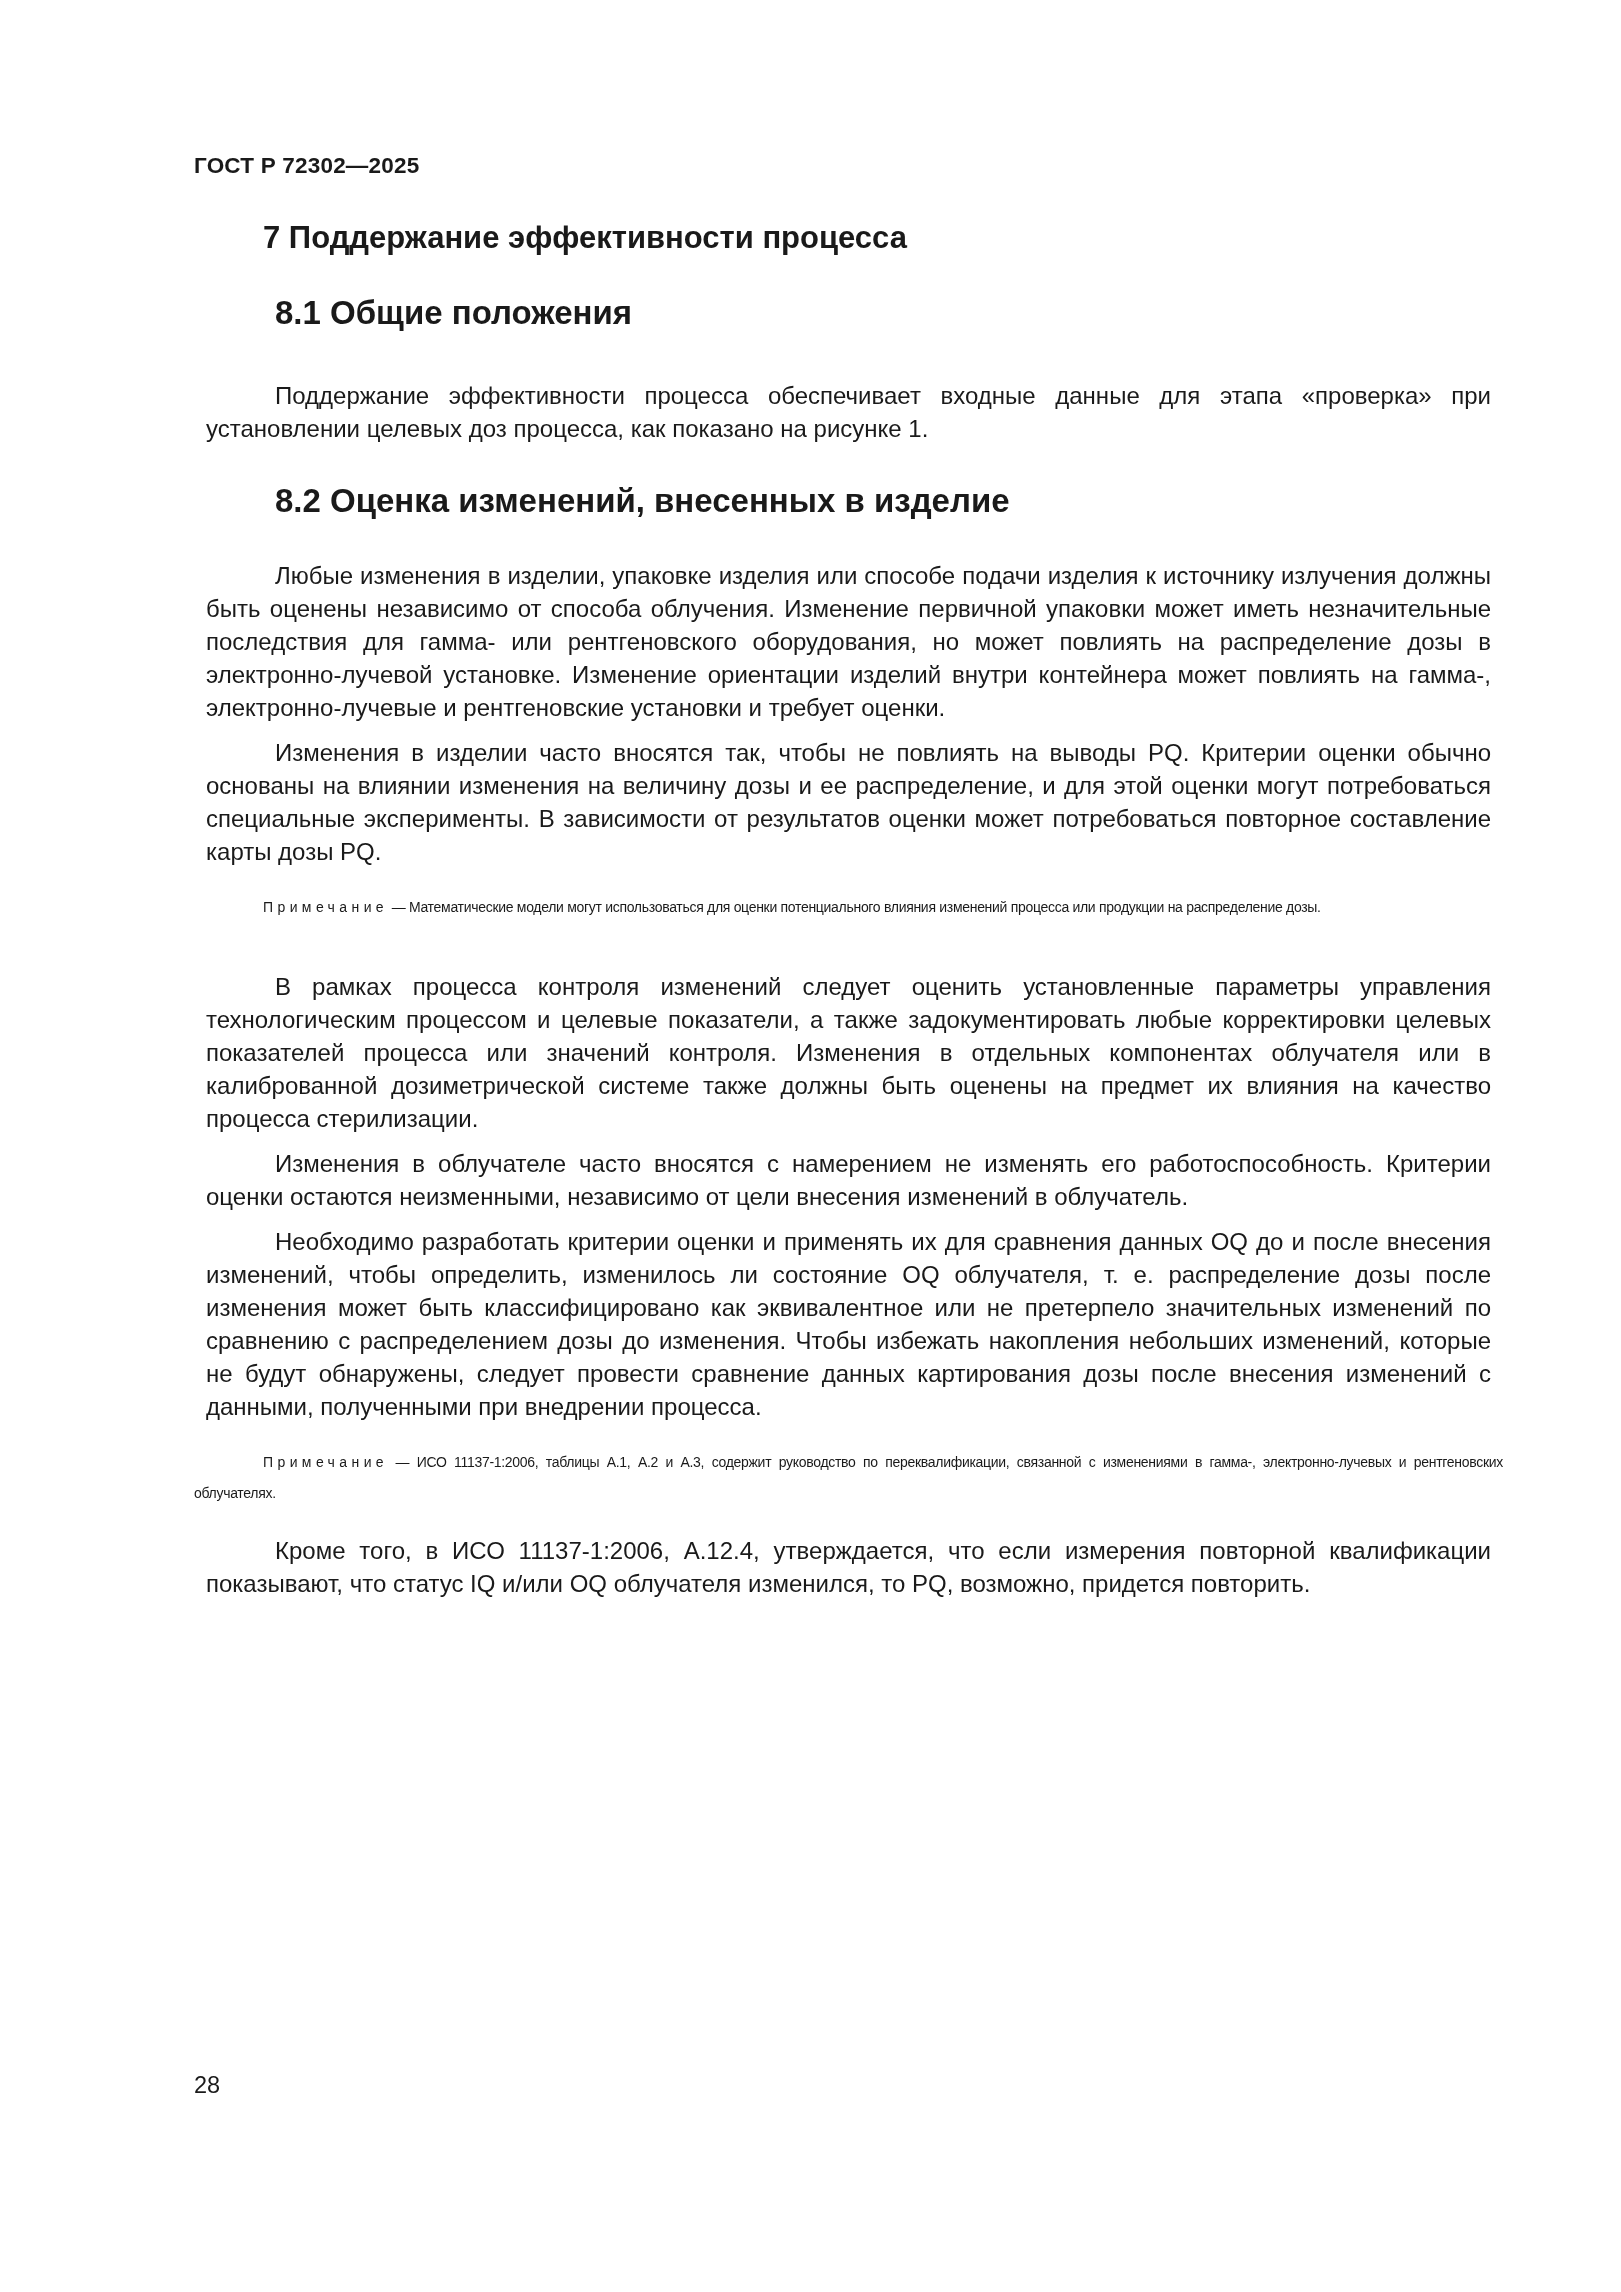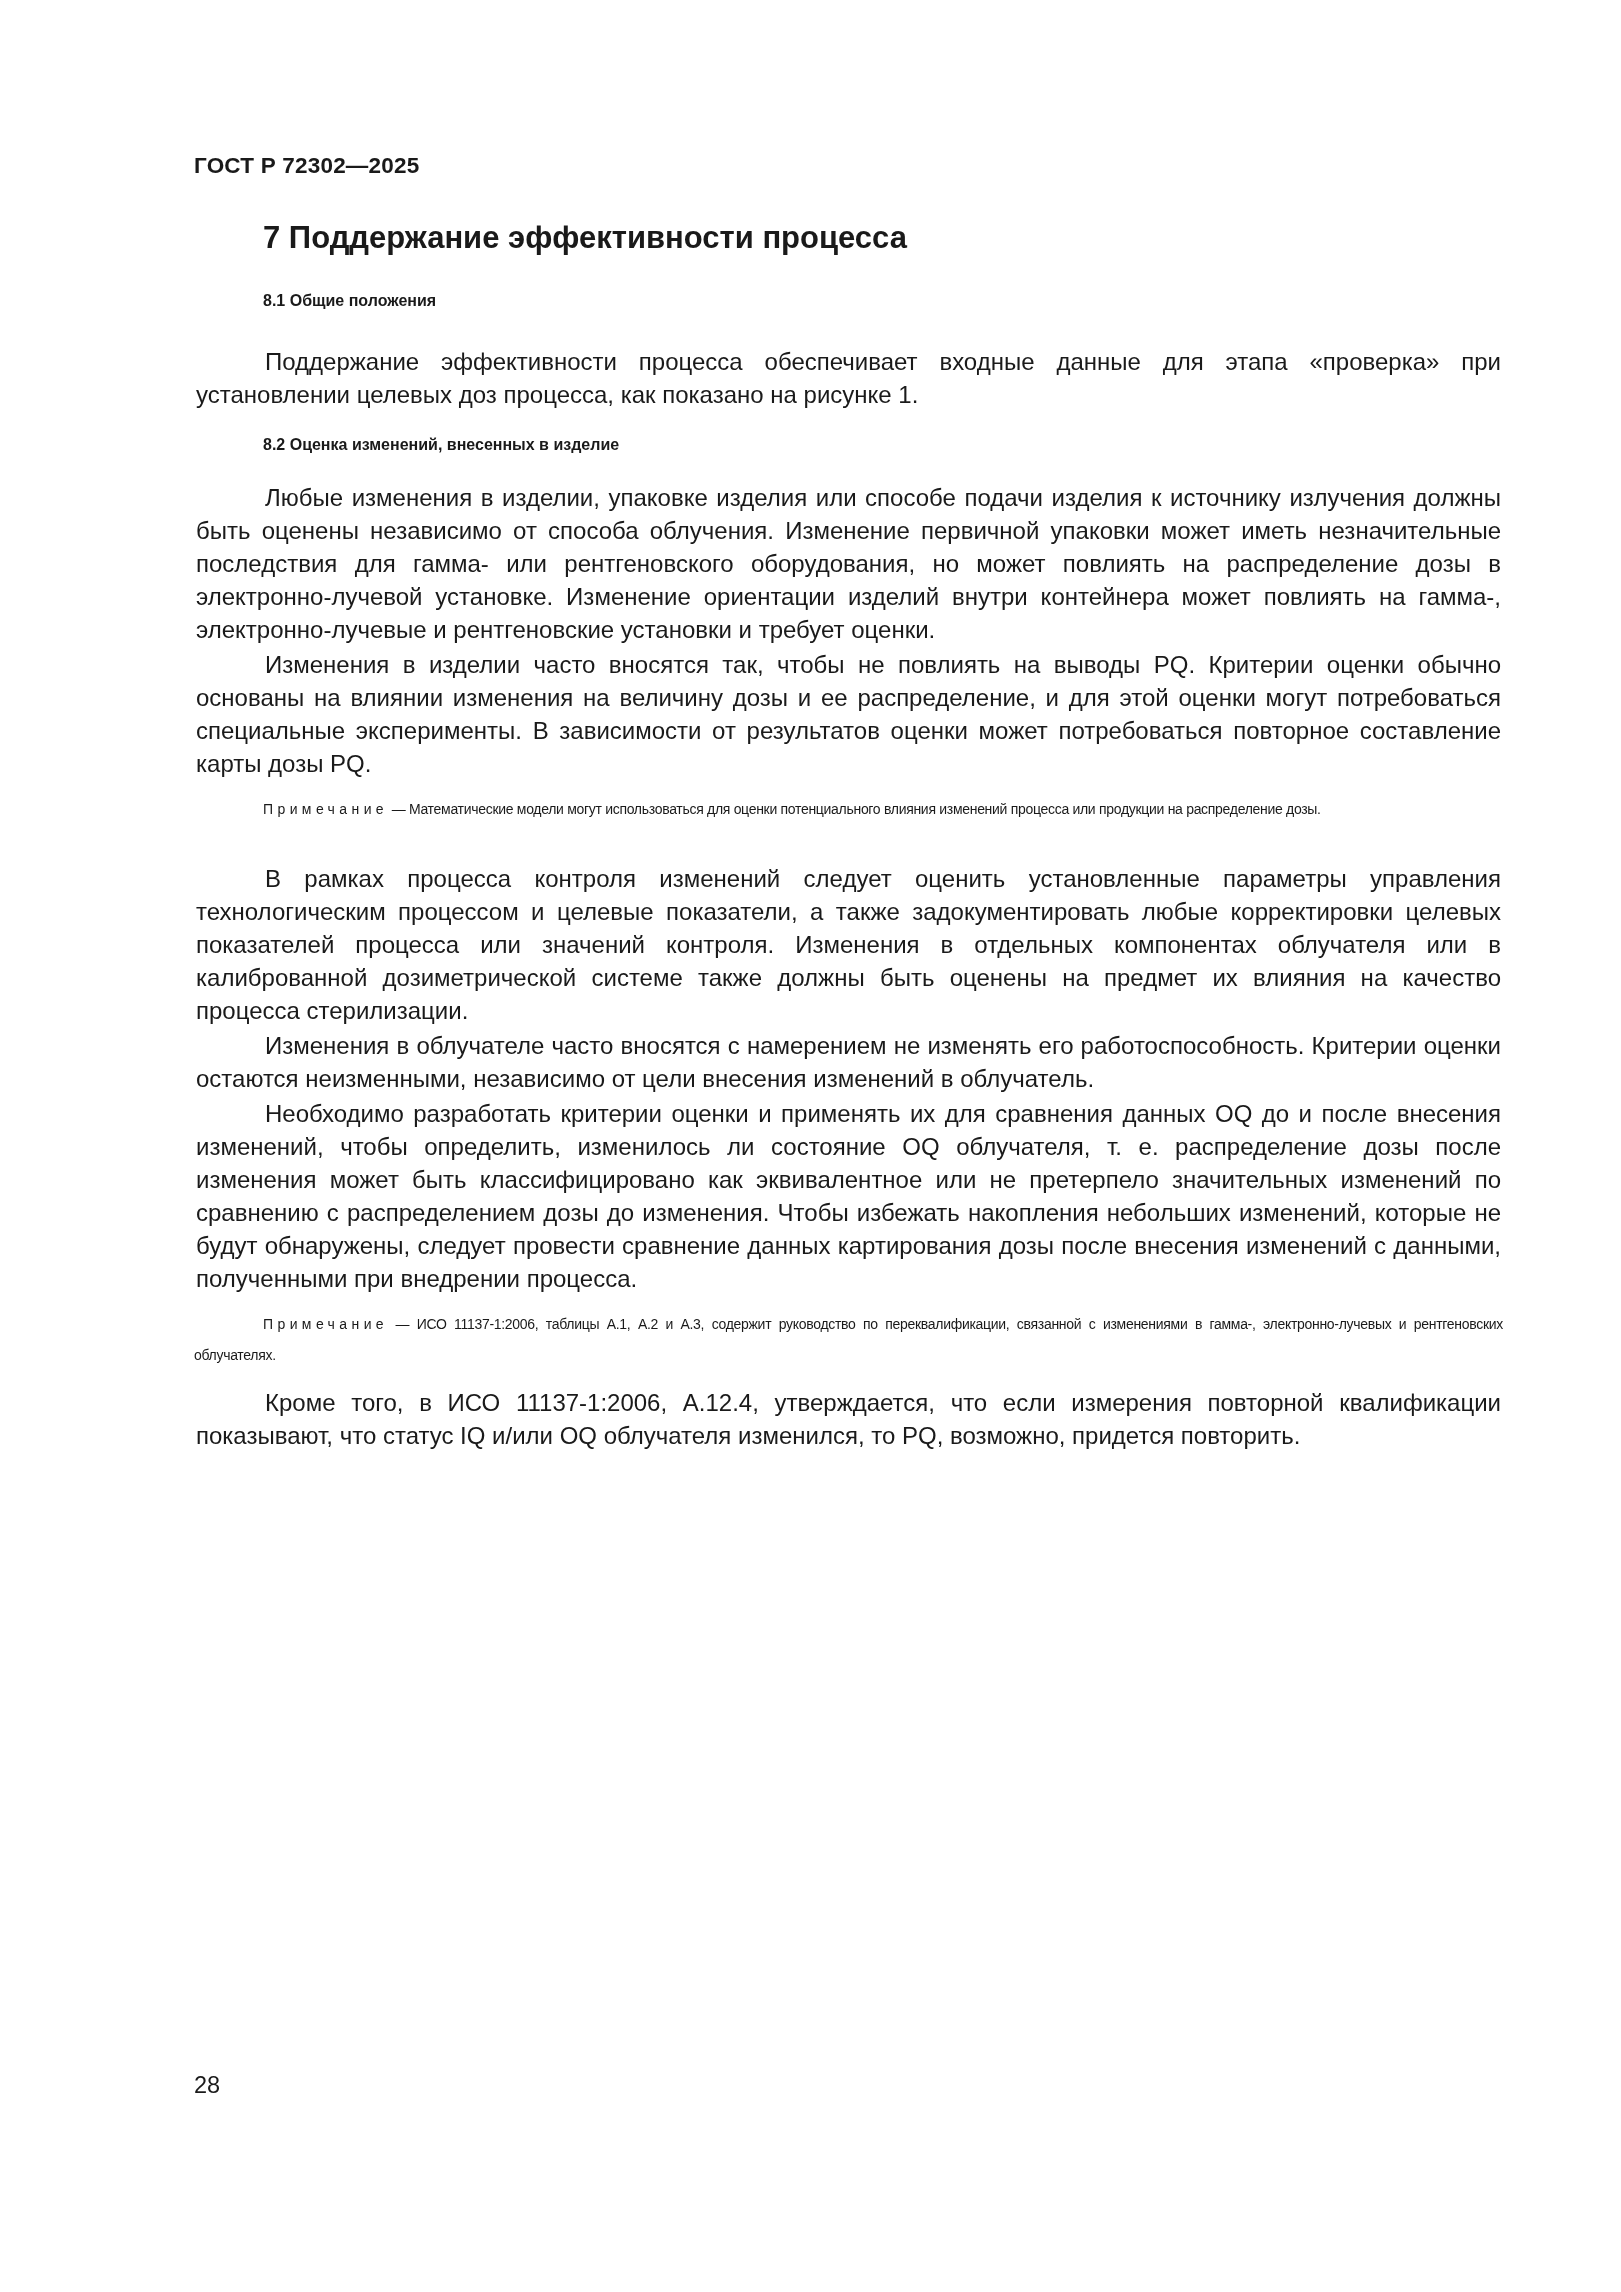--- a/index.html
+++ b/index.html
@@ -1,20 +1,20 @@
 <!DOCTYPE html>
 <html><head>
 <meta charset="utf-8">
 <style>
   html, body { margin: 0; padding: 0; background: #ffffff; }
   body { width: 1621px; height: 2293px; position: relative; overflow: hidden; color: #1a1a1a; font-family: "Liberation Sans", sans-serif; }
   .doc-header { position: absolute; left: 194px; top: 153px; font-weight: bold; font-size: 22.5px; letter-spacing: 0.2px; }
   .h1 { position: absolute; left: 263px; top: 220px; font-weight: bold; font-size: 31px; }
-  .h2 { font-weight: bold; font-size: 16px; padding-left: 69px; margin: 0; line-height: 33px; }
-  .p { font-size: 24px; line-height: 33px; text-align: justify; text-indent: 69px; margin: 2px; }
+  .h2 { font-weight: bold; font-size: 33px; padding-left: 69px; margin: 12px; line-height: 33px; }
+  .p { font-size: 24px; line-height: 33px; text-align: justify; text-indent: 69px; margin: 12px; }
   .note { font-size: 14px; line-height: 31px; text-align: justify; text-indent: 69px; margin: 0; transform-origin: left top; letter-spacing: -0.3px; }
   .note .lbl { letter-spacing: 4.4px; }
   .flow { position: absolute; left: 194px; top: 343px; width: 1309px; }
   .page-number { position: absolute; left: 194px; top: 2072px; font-size: 23.5px; text-align: right; }
 </style>
 </head>
 <body>
 
 <div class="doc-header">ГОСТ Р 72302—2025</div>
 

